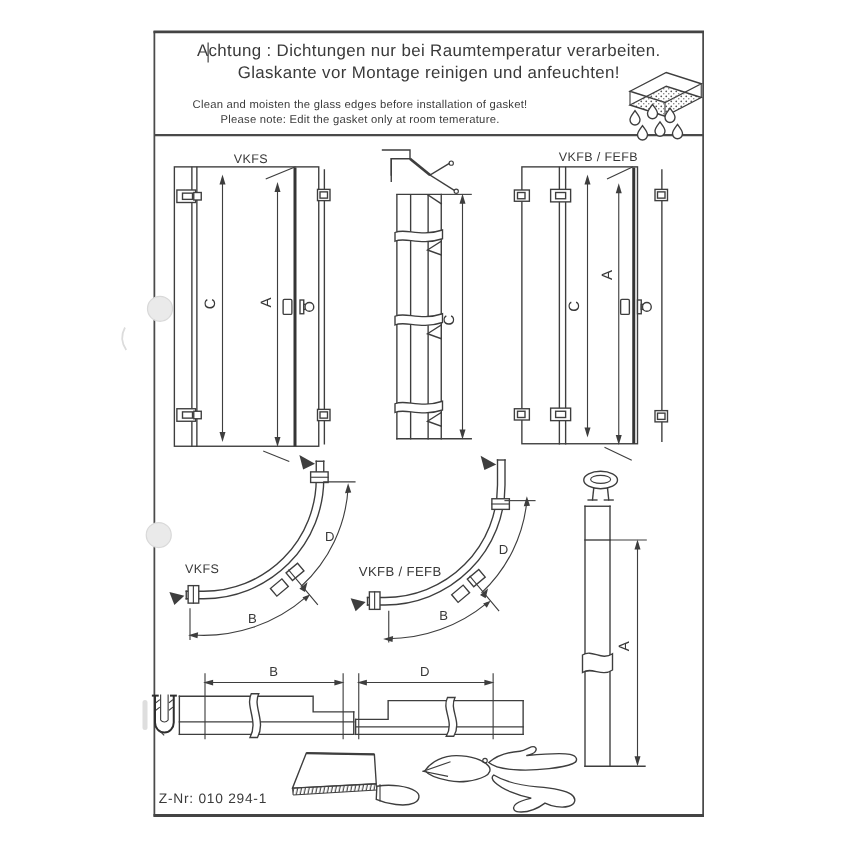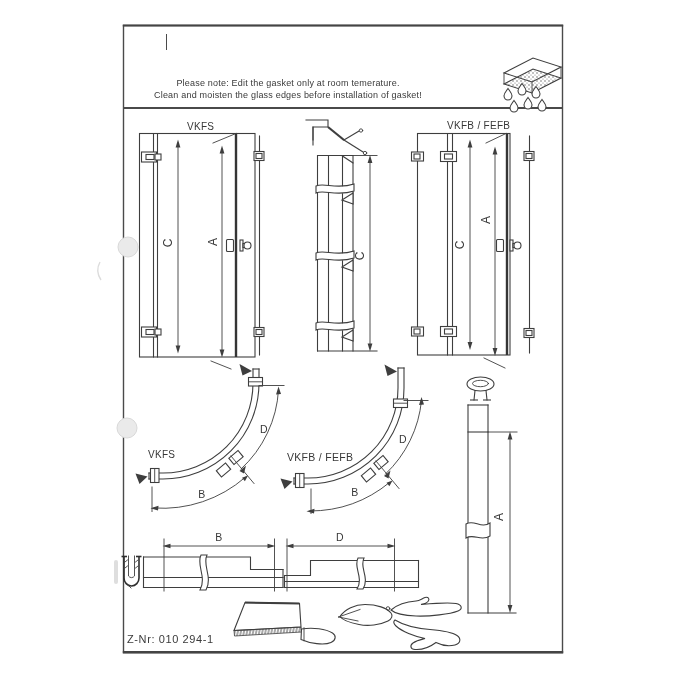--- a/index.html
+++ b/index.html
@@ -351,21 +351,25 @@
     <g>
       <path class="wht" d="M340,616.5 C345,609 355,604.5 365,604.5 C377,604.5 387,608 391,613 C393,615.5 392,619 388,621 C380,625 368,626.5 359,624.5 C351,623 343,620.5 340,616.5 Z"></path>
       <line class="thin" x1="338.5" y1="617" x2="360" y2="609.5"></line>
       <line class="thin" x1="338.5" y1="617" x2="358" y2="621"></line>
       <circle class="thin" cx="388" cy="608.5" r="1.8" fill="#fff"></circle>
       <path class="wht" d="M391,610 C398,604 408,601.5 416,601 C420,600.7 422,598.5 425,597.5 C428.5,596.7 430,599 428,601.5 C426.5,603.3 423,604 421,604.5 C432,603.5 448,602 456,603.5 C462,604.7 463,609 458,611 C450,614.2 430,616.5 416,616 C404,615.6 395,613.5 391,610 Z"></path>
       <path class="wht" d="M395,620 C404,625.5 418,628.5 430,629.5 C443,630.6 452,632 457,635.5 C461.5,638.7 460.5,643.5 455,645 C449,646.6 441,645 436,642.5 C430,647 422,650 415,649.5 C410.5,649.2 409.5,645.5 413,643 C417,640.2 421,639.5 425,638.5 C414,636.5 402,631.5 396,626 C393.5,623.7 393,621.5 395,620 Z"></path>
     </g>
   </svg>
 
+  <div class="notice-de">
+    <div>Achtung : Dichtungen nur bei Raumtemperatur verarbeiten.</div>
+    <div>Glaskante vor Montage reinigen und anfeuchten!</div>
+  </div>
   <div class="artifact-bar"></div>
   <div class="notice-en">
+    <div>Clean and moisten the glass edges before installation of gasket!</div>
     <div>Please note: Edit the gasket only at room temerature.</div>
-    <div>Clean and moisten the glass edges before installation of gasket!</div>
   </div>
 
   <div class="footer-znr">Z-Nr: 010 294-1</div>
 
 </div>
 
 </body></html>

